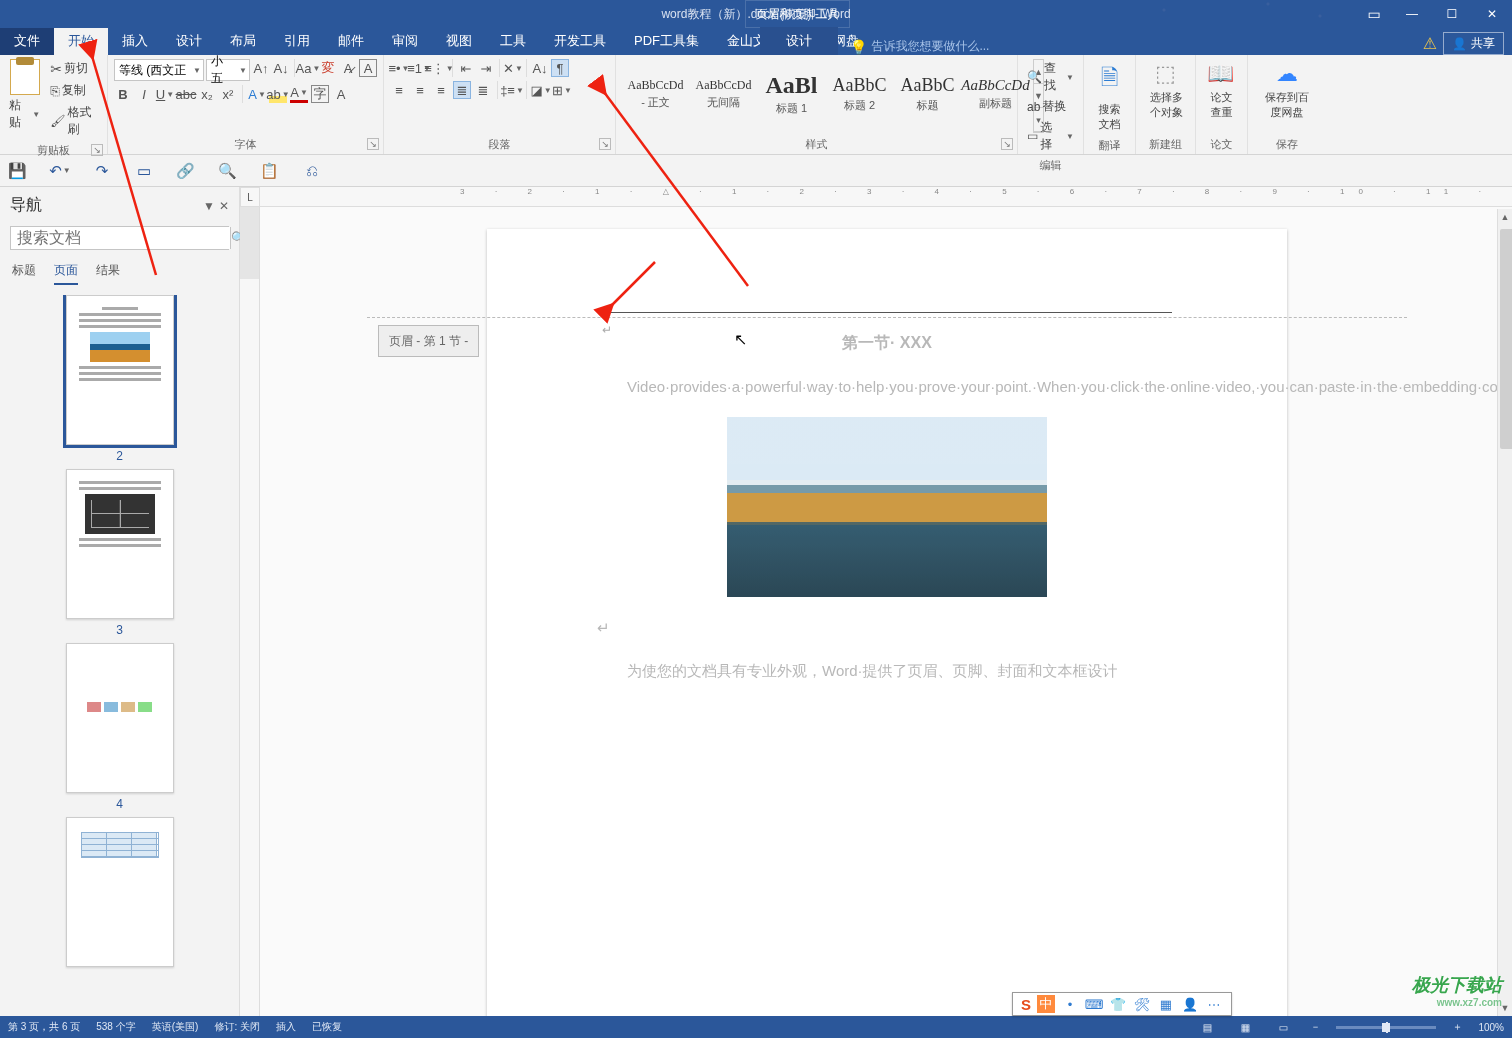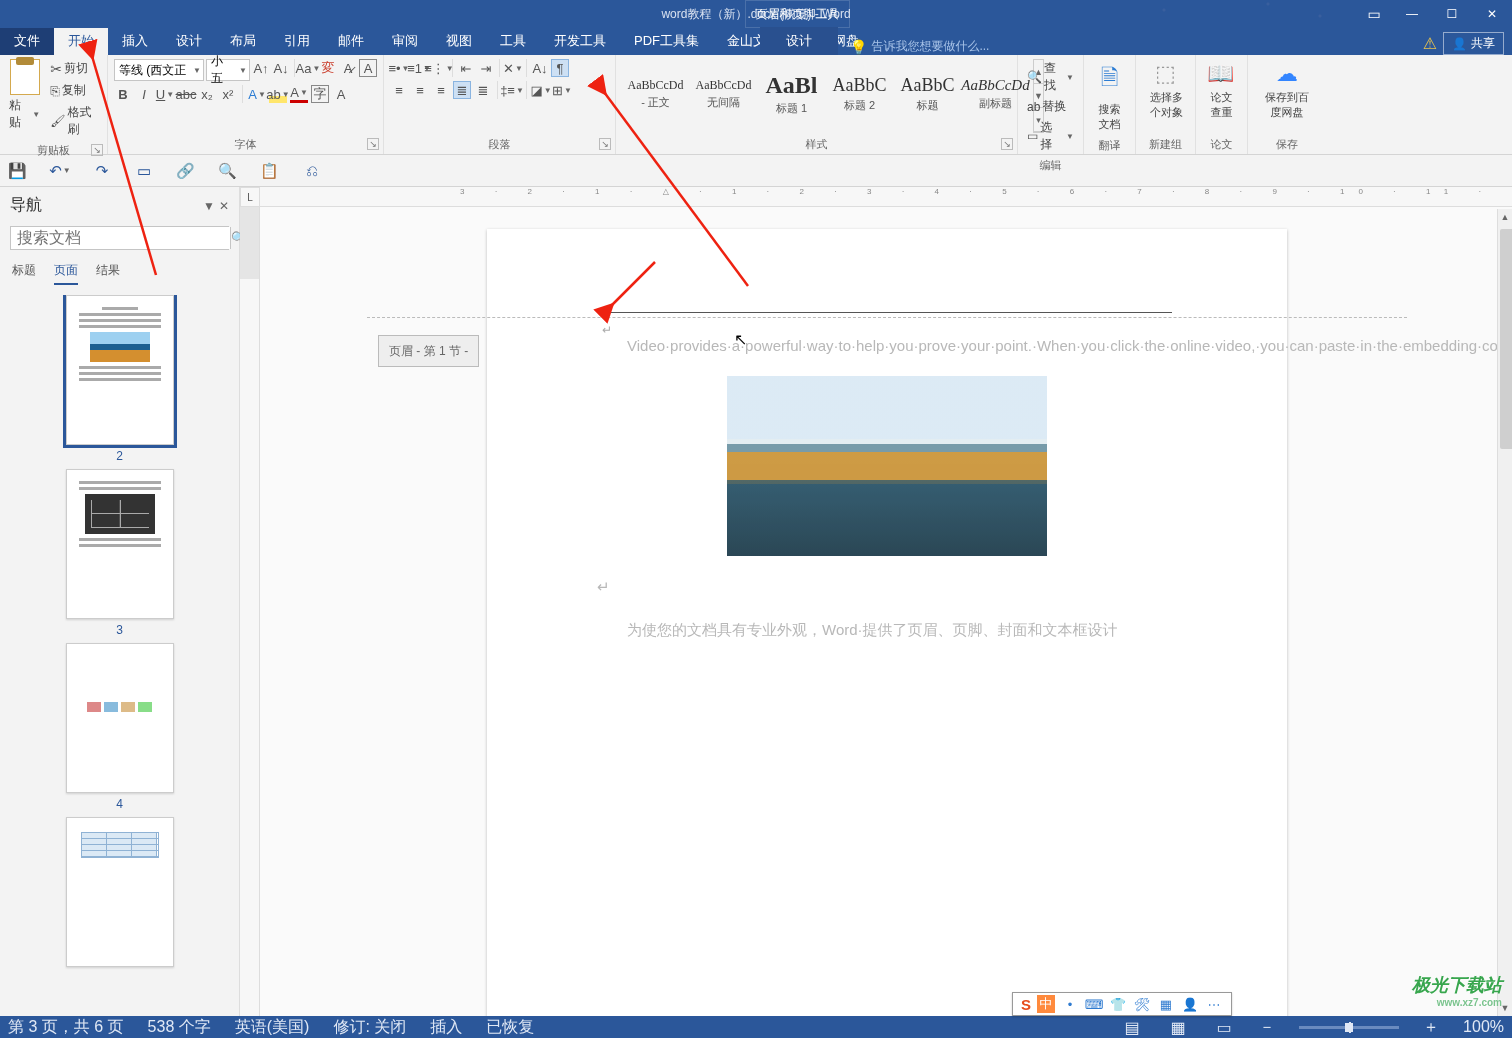--- a/index.html
+++ b/index.html
@@ -102,38 +102,38 @@
   .hruler{position:absolute;left:20px;right:0;top:0;height:20px;background:#f7f7f7;border-bottom:1px solid #ddd;font-size:8px;color:#888;overflow:hidden}
   .hruler .ticks{position:absolute;left:200px;top:0;white-space:nowrap;letter-spacing:14px}
   .tab-well{position:absolute;left:0;top:0;width:20px;height:20px;background:#f7f7f7;border:1px solid #ddd;display:flex;align-items:center;justify-content:center;font-size:10px;color:#555}
   
   .canvas{position:absolute;left:22px;right:0;top:22px;bottom:0;overflow:auto;background:#fafafa}
   .pagepaper{width:800px;min-height:1020px;background:#fff;margin:20px auto 40px;box-shadow:0 1px 3px rgba(0,0,0,.25);padding:90px 110px 60px;position:relative;color:#666;font-size:15px;line-height:2.2}
   .pagepaper.dim{color:#b8b8b8}
   .header-zone{position:absolute;left:115px;right:115px;top:48px;height:36px;}
   .header-line{position:absolute;left:0;right:0;bottom:0;border-bottom:1px solid #555}
   .dashed-divider{position:absolute;left:-120px;right:-120px;top:88px;border-top:1px dashed #bbb}
-  .header-tag{position:absolute;left:-109px;top:106px;background:#eee;border:1px solid #bbb;padding:2px 10px;font-size:12px;color:#666}
+  .header-tag{position:absolute;left:-109px;top:96px;background:#eee;border:1px solid #bbb;padding:2px 10px;font-size:12px;color:#666}
   .cursor-arrow{position:absolute;left:132px;top:45px;font-size:16px;color:#000;pointer-events:none}
   .para-mark{position:absolute;left:0;top:40px;font-size:12px;color:#aaa}
   
   .doc h1{text-align:center;font-size:20px;font-weight:600;margin-top:20px}
   .doc h2{text-align:center;font-size:16px;font-weight:600;margin-top:6px}
   .doc p{text-indent:2em;margin-top:10px;text-align:justify}
   .doc .red{color:#e79a9a}
   .doc .center-img{width:320px;height:180px;margin:14px auto;display:block;background:linear-gradient(#d8e8f4 0 35%, #e0ebf0 35% 38%, #6890a0 38% 42%, #c89030 42% 60%, #2a5a70 60% 100%);position:relative;opacity:.9}
   .doc .center-img:after{content:"";position:absolute;left:0;right:0;top:58%;bottom:0;background:linear-gradient(#1e4a60,#0f2a38);opacity:.8}
   .symbols{font-family:"Segoe UI Symbol",sans-serif}
 
   
   .arrow{position:absolute;pointer-events:none;z-index:500}
   .arrow svg{overflow:visible}
   
   
-  .status{position:absolute;left:0;right:0;bottom:0;height:22px;background:#2b579a;color:#e0e8f5;display:flex;align-items:center;font-size:16px;padding:0 8px;gap:24px}
+  .status{position:absolute;left:0;right:0;bottom:0;height:22px;background:#2b579a;color:#e0e8f5;display:flex;align-items:center;font-size:10px;padding:0 8px;gap:16px}
   .status .spacer{flex:1}
   .status .viewbtn{width:22px;text-align:center;cursor:pointer}
   .status .zoom-track{width:100px;height:3px;background:#6a8bbf;position:relative}
   .status .zoom-track:before{content:"";position:absolute;left:50%;top:-4px;width:2px;height:11px;background:#e0e8f5}
   .status .zoom-thumb{position:absolute;left:50%;top:-3px;width:8px;height:9px;background:#e0e8f5;transform:translateX(-50%)}
   
   
   .ime{position:absolute;bottom:22px;right:280px;height:24px;background:#fff;border:1px solid #999;display:flex;align-items:center;gap:6px;padding:0 8px;font-size:13px;box-shadow:0 1px 2px rgba(0,0,0,.2);z-index:600}
   .ime .s{color:#e74c1c;font-weight:bold;font-size:15px}
   .ime .c{width:18px;height:18px;display:flex;align-items:center;justify-content:center;font-size:13px}
@@ -496,20 +496,21 @@
     <div class="canvas">
       <div class="pagepaper dim doc">
         <div class="header-zone">
           <span class="para-mark">↵</span>
           <div class="header-line"></div>
           <span class="cursor-arrow">↖</span>
         </div>
         <div class="dashed-divider"></div>
         <div class="header-tag">页眉 - 第 1 节 -</div>
 
+        <h2>第一节· XXX</h2>
         <p>Video·provides·a·powerful·way·to·help·you·prove·your·point.·When·you·click·the·online·video,·you·can·paste·in·the·embedding·code·for·the·video·you·want·to·add.·You·can·also·type·a·keyword·to·search·online·for·the·video·that·best·fits·your·document.</p>
         <div class="center-img"></div>
         <p style="text-indent:0">↵</p>
         <p>为使您的文档具有专业外观，Word·提供了页眉、页脚、封面和文本框设计</p>
       </div>
     </div>
     <div class="scrollbar-v">
       <div class="arr" style="top:0">▲</div>
       <div class="thumb"></div>
       <div class="arr" style="bottom:0">▼</div>

